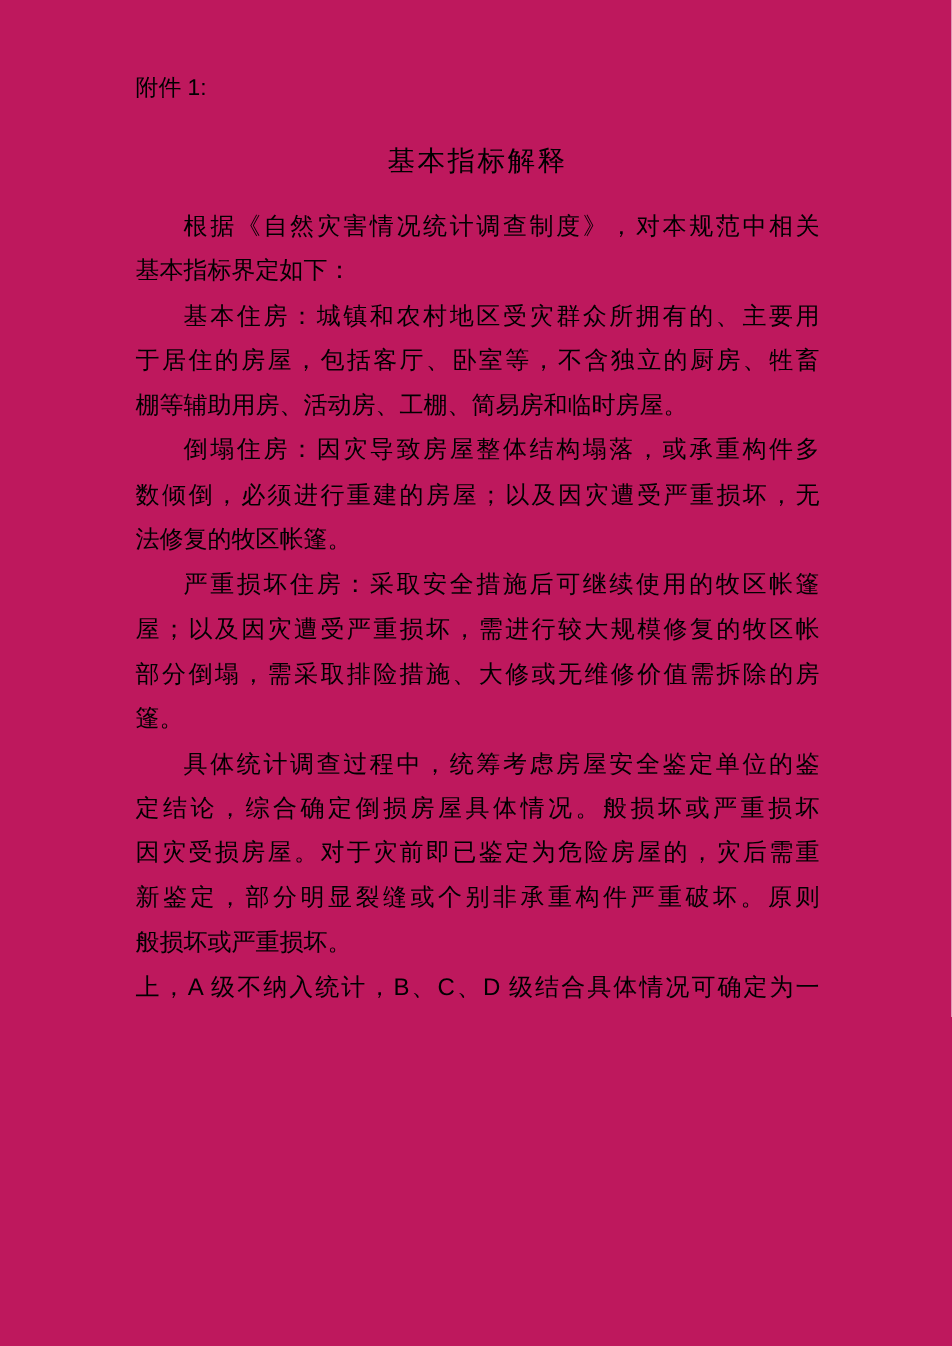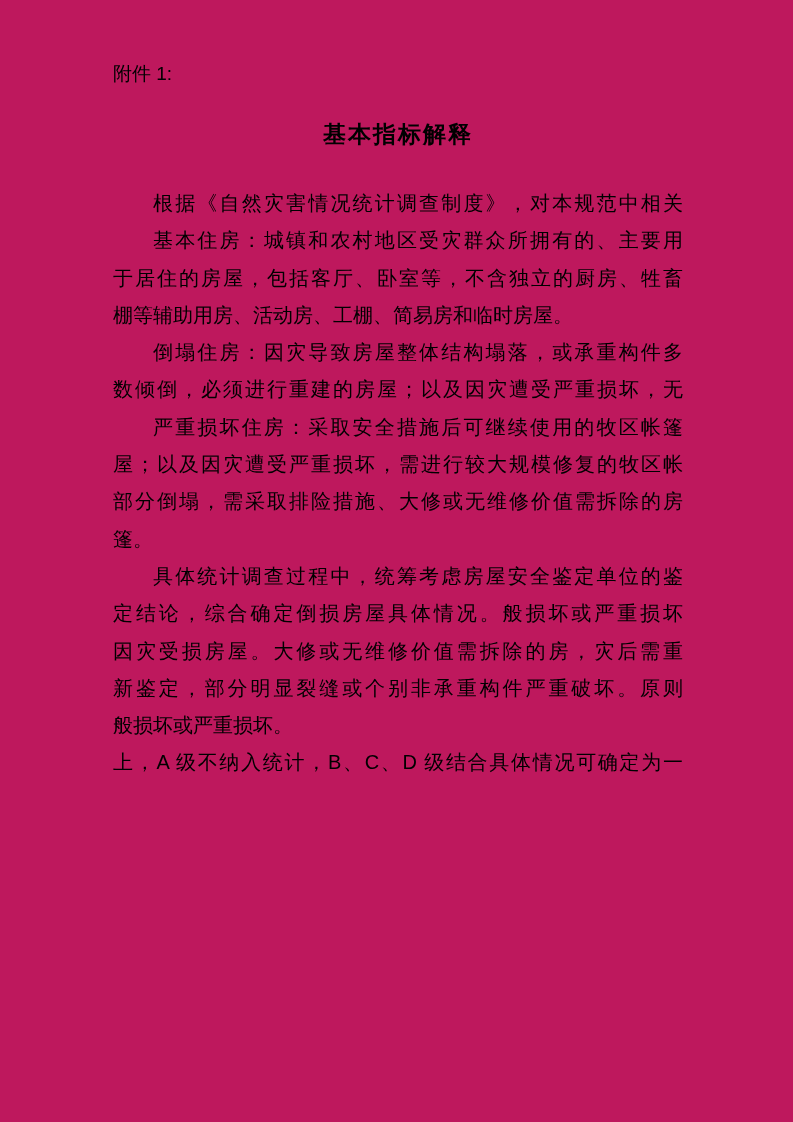--- a/index.html
+++ b/index.html
@@ -21,27 +21,27 @@
   .attachment-label {
     font-size: 19px;
     line-height: 27px;
     color: #000000;
     text-align: left;
   }
   .doc-title {
     margin: 30px 0 0 0;
     text-align: center;
     font-size: 23px;
-    font-weight: 700;
+    font-weight: 400;
     letter-spacing: 2px;
     line-height: 34px;
     color: #000000;
   }
   .doc-body {
-    margin-top: 34px;
+    margin-top: 20px;
     font-size: 20px;
     line-height: 37.3px;
     color: #000000;
   }
   .para {
     margin: 0;
     padding: 0;
   }
   .line {
     text-align: justify;
@@ -66,44 +66,46 @@
 <div class="page">
 
   <div class="attachment-label">附件 1:</div>
 
   <h1 class="doc-title">基本指标解释</h1>
 
   <div class="doc-body">
 
     <div class="para">
       <div class="line first"><span>根据《自然灾害情况统计调查制度》，对本规范中相关</span></div>
+      <div class="line last"><span>基本指标界定如下：</span></div>
     </div>
 
     <div class="para">
       <div class="line first"><strong class="term">基本住房</strong><span>：城镇和农村地区受灾群众所拥有的、主要用</span></div>
       <div class="line"><span>于居住的房屋，包括客厅、卧室等，不含独立的厨房、牲畜</span></div>
       <div class="line last"><span>棚等辅助用房、活动房、工棚、简易房和临时房屋。</span></div>
     </div>
 
     <div class="para">
       <div class="line first"><strong class="term">倒塌住房</strong><span>：因灾导致房屋整体结构塌落，或承重构件多</span></div>
       <div class="line"><span>数倾倒，必须进行重建的房屋；以及因灾遭受严重损坏，无</span></div>
+      <div class="line last"><span>法修复的牧区帐篷。</span></div>
     </div>
 
     <div class="para">
       <div class="line first"><strong class="term">严重损坏住房</strong><span>：采取安全措施后可继续使用的牧区帐篷</span></div>
       <div class="line"><span>屋；以及因灾遭受严重损坏，需进行较大规模修复的牧区帐</span></div>
       <div class="line"><span>部分倒塌，需采取排险措施、大修或无维修价值需拆除的房</span></div>
       <div class="line last"><span>篷。</span></div>
     </div>
 
 
     <div class="para">
       <div class="line first"><span>具体统计调查过程中，统筹考虑房屋安全鉴定单位的鉴</span></div>
       <div class="line"><span>定结论，综合确定倒损房屋具体情况。般损坏或严重损坏</span></div>
-      <div class="line"><span>因灾受损房屋。大修或无维修价值需拆除的房，灾后需重</span></div>
+      <div class="line"><span>因灾受损房屋。对于灾前即已鉴定为危险房屋的，灾后需重</span></div>
       <div class="line"><span>新鉴定，部分明显裂缝或个别非承重构件严重破坏。原则</span></div>
       <div class="line last"><span>般损坏或严重损坏。</span></div>
       <div class="line"><span>上，A 级不纳入统计，B、C、D 级结合具体情况可确定为一</span></div>
     </div>
 
   </div>
 </div>
 
 </body></html>

